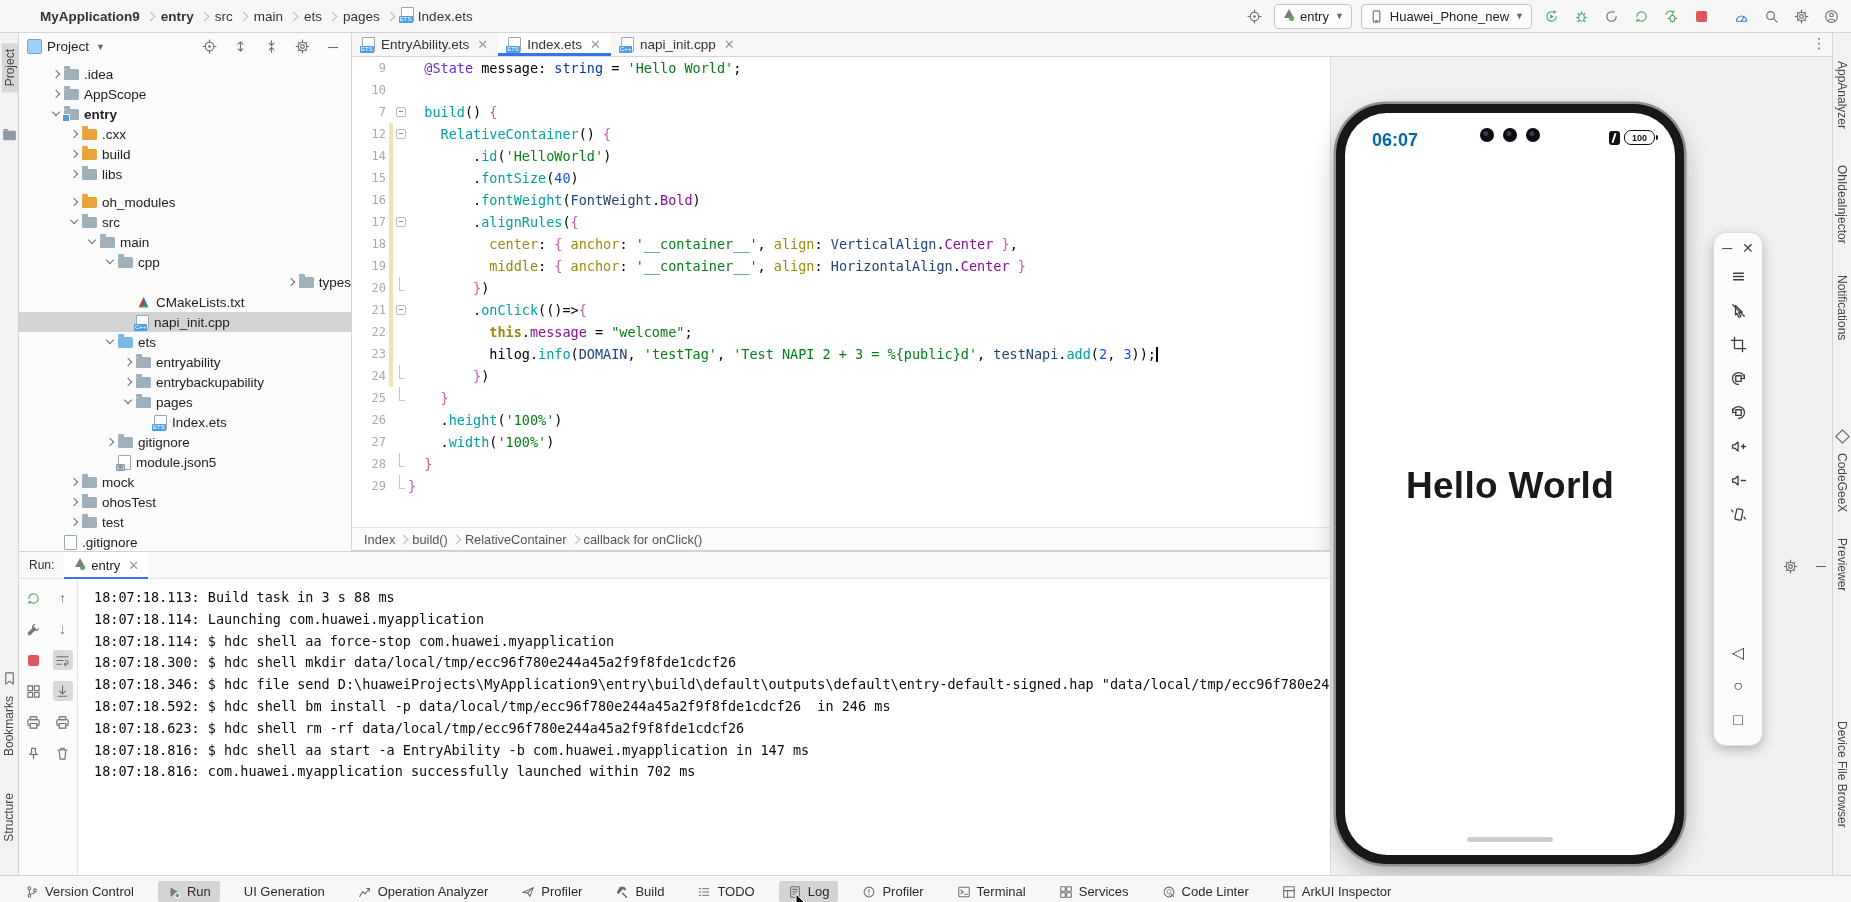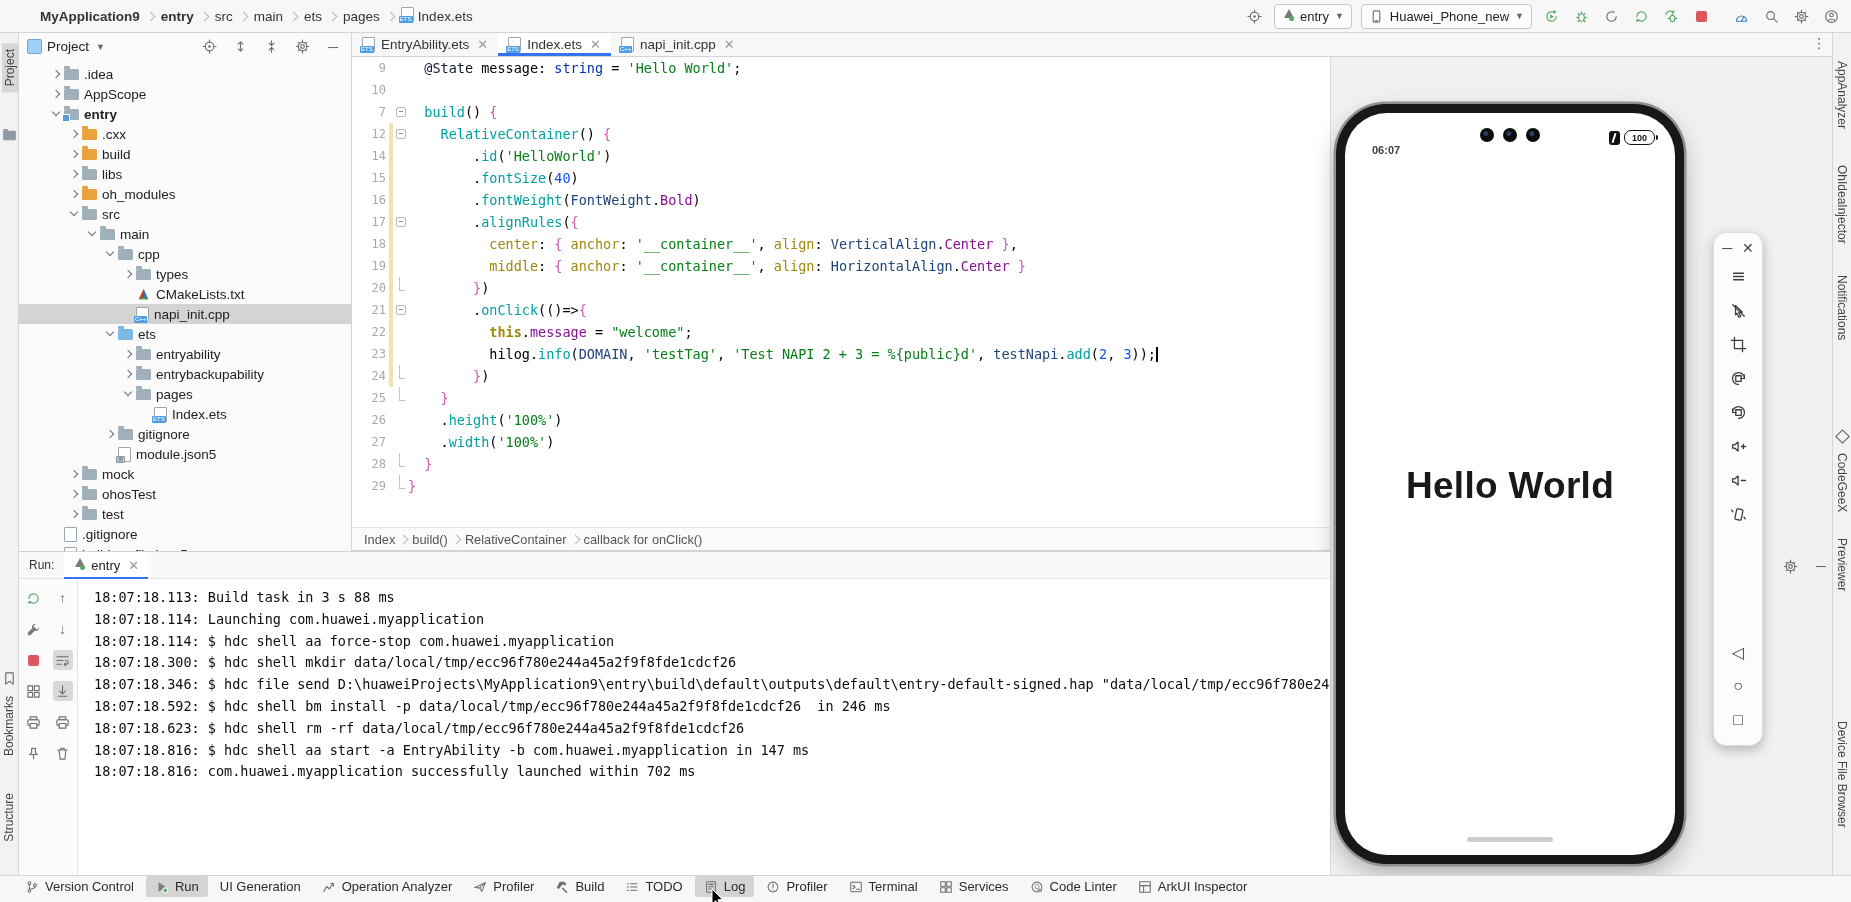--- a/index.html
+++ b/index.html
@@ -57,32 +57,32 @@
   #code{position:absolute;left:352px;top:57px;width:978px;height:470px;background:#fff;overflow:hidden}
   .cline{display:flex;height:22px;line-height:22px;font-family:"DejaVu Sans Mono",monospace;font-size:13.5px}
   .lnum{width:34px;text-align:right;color:#a9a9a9;font-size:12px;flex:none}
   .chg{width:4px;flex:none;margin-left:3px}
   .cline.changed .chg{background:#efe4b0}
   .fold{width:15px;flex:none;position:relative}
   .fold .fo{position:absolute;left:3px;top:6px;width:8px;height:8px;border:1px solid #b9b9b9;border-radius:2px;background:#fff}
   .fold .fo:after{content:"";position:absolute;left:1.5px;top:3px;width:4px;height:1px;background:#8a8a8a}
   .fold .fe{position:absolute;left:6px;top:0;width:5px;height:13px;border-left:1px solid #c4c4c4;border-bottom:1px solid #c4c4c4}
   .ctext{white-space:pre}
-  .tok-dec{color:#0f172a}.tok-kw{color:#0033b3}.tok-str{color:#067d17}.tok-num{color:#1750eb}
+  .tok-dec{color:#6d28d9}.tok-kw{color:#0033b3}.tok-str{color:#067d17}.tok-num{color:#1750eb}
   .tok-fn{color:#00a0a5}.tok-cls{color:#20447c}.tok-this{color:#9e880d;font-weight:bold}
   .tok-prop{color:#871094}.tok-key{color:#9e880d}.tok-brc{color:#cc59a9}.tok-pl{color:#000000}
   .caret{display:inline-block;width:2px;height:15px;background:#000;vertical-align:-3px}
   #ebread{position:absolute;left:352px;top:527px;width:978px;height:24px;background:#fbfbfb;border-top:1px solid #e4e4e4;border-bottom:1px solid #d4d4d4;
           display:flex;align-items:center;padding-left:12px;font-size:12.8px;color:#555;box-sizing:border-box}
   
   #previewer{position:absolute;left:1330px;top:57px;width:502px;height:818px;background:#f1f1f1;border-left:1px solid #dcdcdc;box-sizing:border-box}
   #phone{position:absolute;left:5px;top:47px;width:348px;height:760px;background:#181818;border-radius:50px;padding:9px;box-sizing:border-box;
          box-shadow:0 0 0 2.5px #909090,0 10px 24px rgba(0,0,0,.28)}
   #screen{width:100%;height:100%;background:#fff;border-radius:42px;position:relative;overflow:hidden}
-  #ptime{position:absolute;left:27px;top:31px;font-size:11px;font-weight:bold;color:#404040}
+  #ptime{position:absolute;left:27px;top:17px;font-size:18px;font-weight:bold;color:#0369a1}
   #cams{position:absolute;left:50%;top:15px;transform:translateX(-50%);display:flex;gap:9px;align-items:center}
   .cam{width:14px;height:14px;border-radius:50%;background:radial-gradient(circle at 42% 40%,#2a3d5e 0 2px,#0b0b0b 3px)}
   #batt{position:absolute;right:20px;top:17px;display:flex;align-items:center;gap:4px}
   #bchip{width:11px;height:14px;background:#111;border-radius:3px;position:relative;overflow:hidden}
   #bchip:after{content:"";position:absolute;left:4px;top:2px;width:2px;height:10px;background:#fff;transform:rotate(18deg)}
   #bpill{min-width:25px;height:13px;border:1.6px solid #111;border-radius:7px;font-size:9px;font-weight:bold;color:#111;
          display:flex;align-items:center;justify-content:center;padding:0 2px;position:relative}
   #bpill:after{content:"";position:absolute;right:-4px;top:3.5px;width:2.5px;height:5px;background:#111;border-radius:0 2px 2px 0}
   #hello{position:absolute;left:0;right:0;top:352px;text-align:center;font-size:37px;font-weight:600;color:#17191c;letter-spacing:.3px}
   #homebar{position:absolute;left:50%;bottom:13px;transform:translateX(-50%);width:86px;height:5px;border-radius:3px;background:#cdcdcd}
@@ -101,21 +101,21 @@
   #runtab{display:flex;align-items:center;gap:6px;padding:0 9px;height:27px;box-shadow:inset 0 -2px 0 #3574f0;background:#fff;font-size:13px}
   #conwrap{display:flex;height:296px}
   #contools{width:58px;border-right:1px solid #e6e6e6;display:flex;background:#fbfbfb;flex:none}
   .tcol{width:29px;display:flex;flex-direction:column;align-items:center;padding-top:9px;gap:11px}
   .tico{width:20px;height:20px;display:flex;align-items:center;justify-content:center;color:#6e6e6e;font-size:14px}
   .tico.on{background:#d9d9d9;border-radius:3px}
   #console{flex:1;font-family:"DejaVu Sans Mono",monospace;font-size:13.5px;line-height:21.8px;padding:8px 0 0 16px;white-space:pre;overflow:hidden;color:#0c0c0c}
   #runright{position:absolute;left:1780px;top:556px;display:flex;gap:16px;z-index:60;align-items:center}
   
   #statusbar{position:absolute;left:0;top:875px;width:1851px;height:27px;background:#f7f7f7;border-top:1px solid #d4d4d4;
-             display:flex;align-items:flex-start;padding-left:16px;gap:3px;box-sizing:border-box}
+             display:flex;align-items:flex-end;padding-left:16px;gap:15px;box-sizing:border-box}
   .sbitem{display:flex;align-items:center;gap:6px;padding:0 9px;height:21px;font-size:13px;color:#2b2b2b;position:relative;border-radius:2px}
   .sbitem.active{background:#d4d4d4}
   .sbitem .svgi{width:14px;height:14px}
   #cursor{position:absolute;left:16px;bottom:-13px;z-index:99}
 </style>
 </head>
 <body>
 
 <header id="topbar">
   <nav id="crumbs">
@@ -319,21 +319,21 @@
       </div>
       <div class="trow" style="padding-left: 49px;">
         <span class="chev c">
           <i></i>
         </span>
         <span style="display: inline-flex;">
           <span class="fold-ic"></span>
         </span>
         <span class="tlabel">libs</span>
       </div>
-      <div class="trow" style="padding-left: 49px;">
+      <div class="trow" style="padding-left: 49px; margin-top: 8px;">
         <span class="chev c">
           <i></i>
         </span>
         <span style="display: inline-flex;">
           <span class="fold-ic" style="--fc:#e8a33d"></span>
         </span>
         <span class="tlabel">oh_modules</span>
       </div>
       <div class="trow" style="padding-left: 49px;">
         <span class="chev o">
@@ -355,21 +355,21 @@
       </div>
       <div class="trow" style="padding-left: 85px;">
         <span class="chev o">
           <i></i>
         </span>
         <span style="display: inline-flex;">
           <span class="fold-ic"></span>
         </span>
         <span class="tlabel">cpp</span>
       </div>
-      <div class="trow" style="padding-left: 103px;">
+      <div class="trow" style="padding-left: 103px; justify-content: flex-end;">
         <span class="chev c">
           <i></i>
         </span>
         <span style="display: inline-flex;">
           <span class="fold-ic"></span>
         </span>
         <span class="tlabel">types</span>
       </div>
       <div class="trow" style="padding-left: 103px;">
         <span class="chev"></span>

